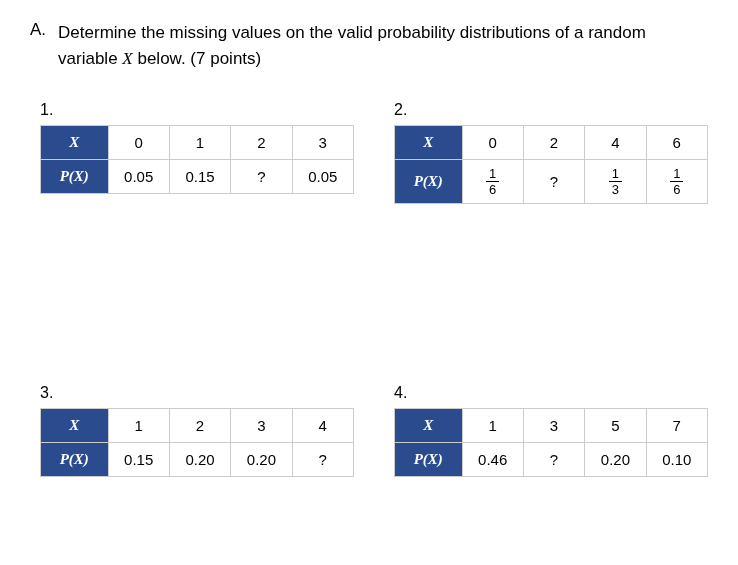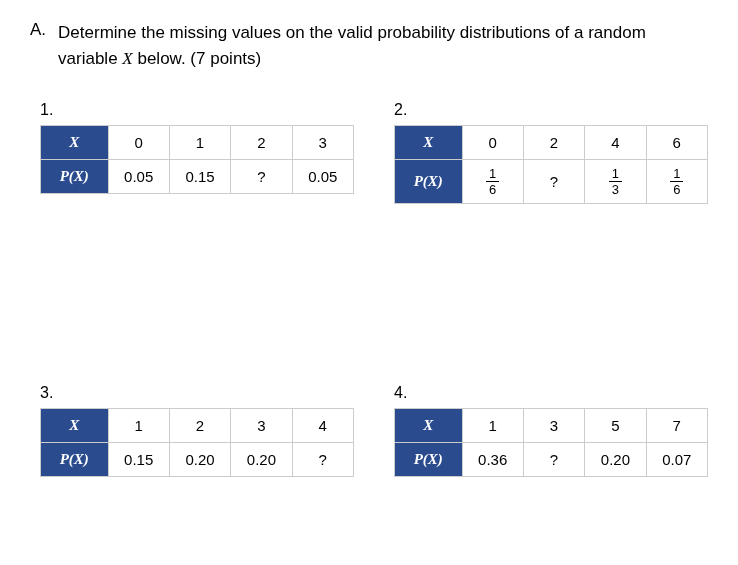--- a/index.html
+++ b/index.html
@@ -190,22 +190,22 @@
       <tbody>
           <tr>
         <td class="header-cell">X</td>
         <td>1</td>
         <td>3</td>
         <td>5</td>
         <td>7</td>
       </tr>
       <tr>
         <td class="header-cell">P(X)</td>
-        <td>0.36</td>
+        <td>0.46</td>
         <td>?</td>
         <td>0.20</td>
-        <td>0.07</td>
+        <td>0.10</td>
       </tr>
     </tbody>
       </table>
   </div>
 
 </div>
 
 </body></html>

